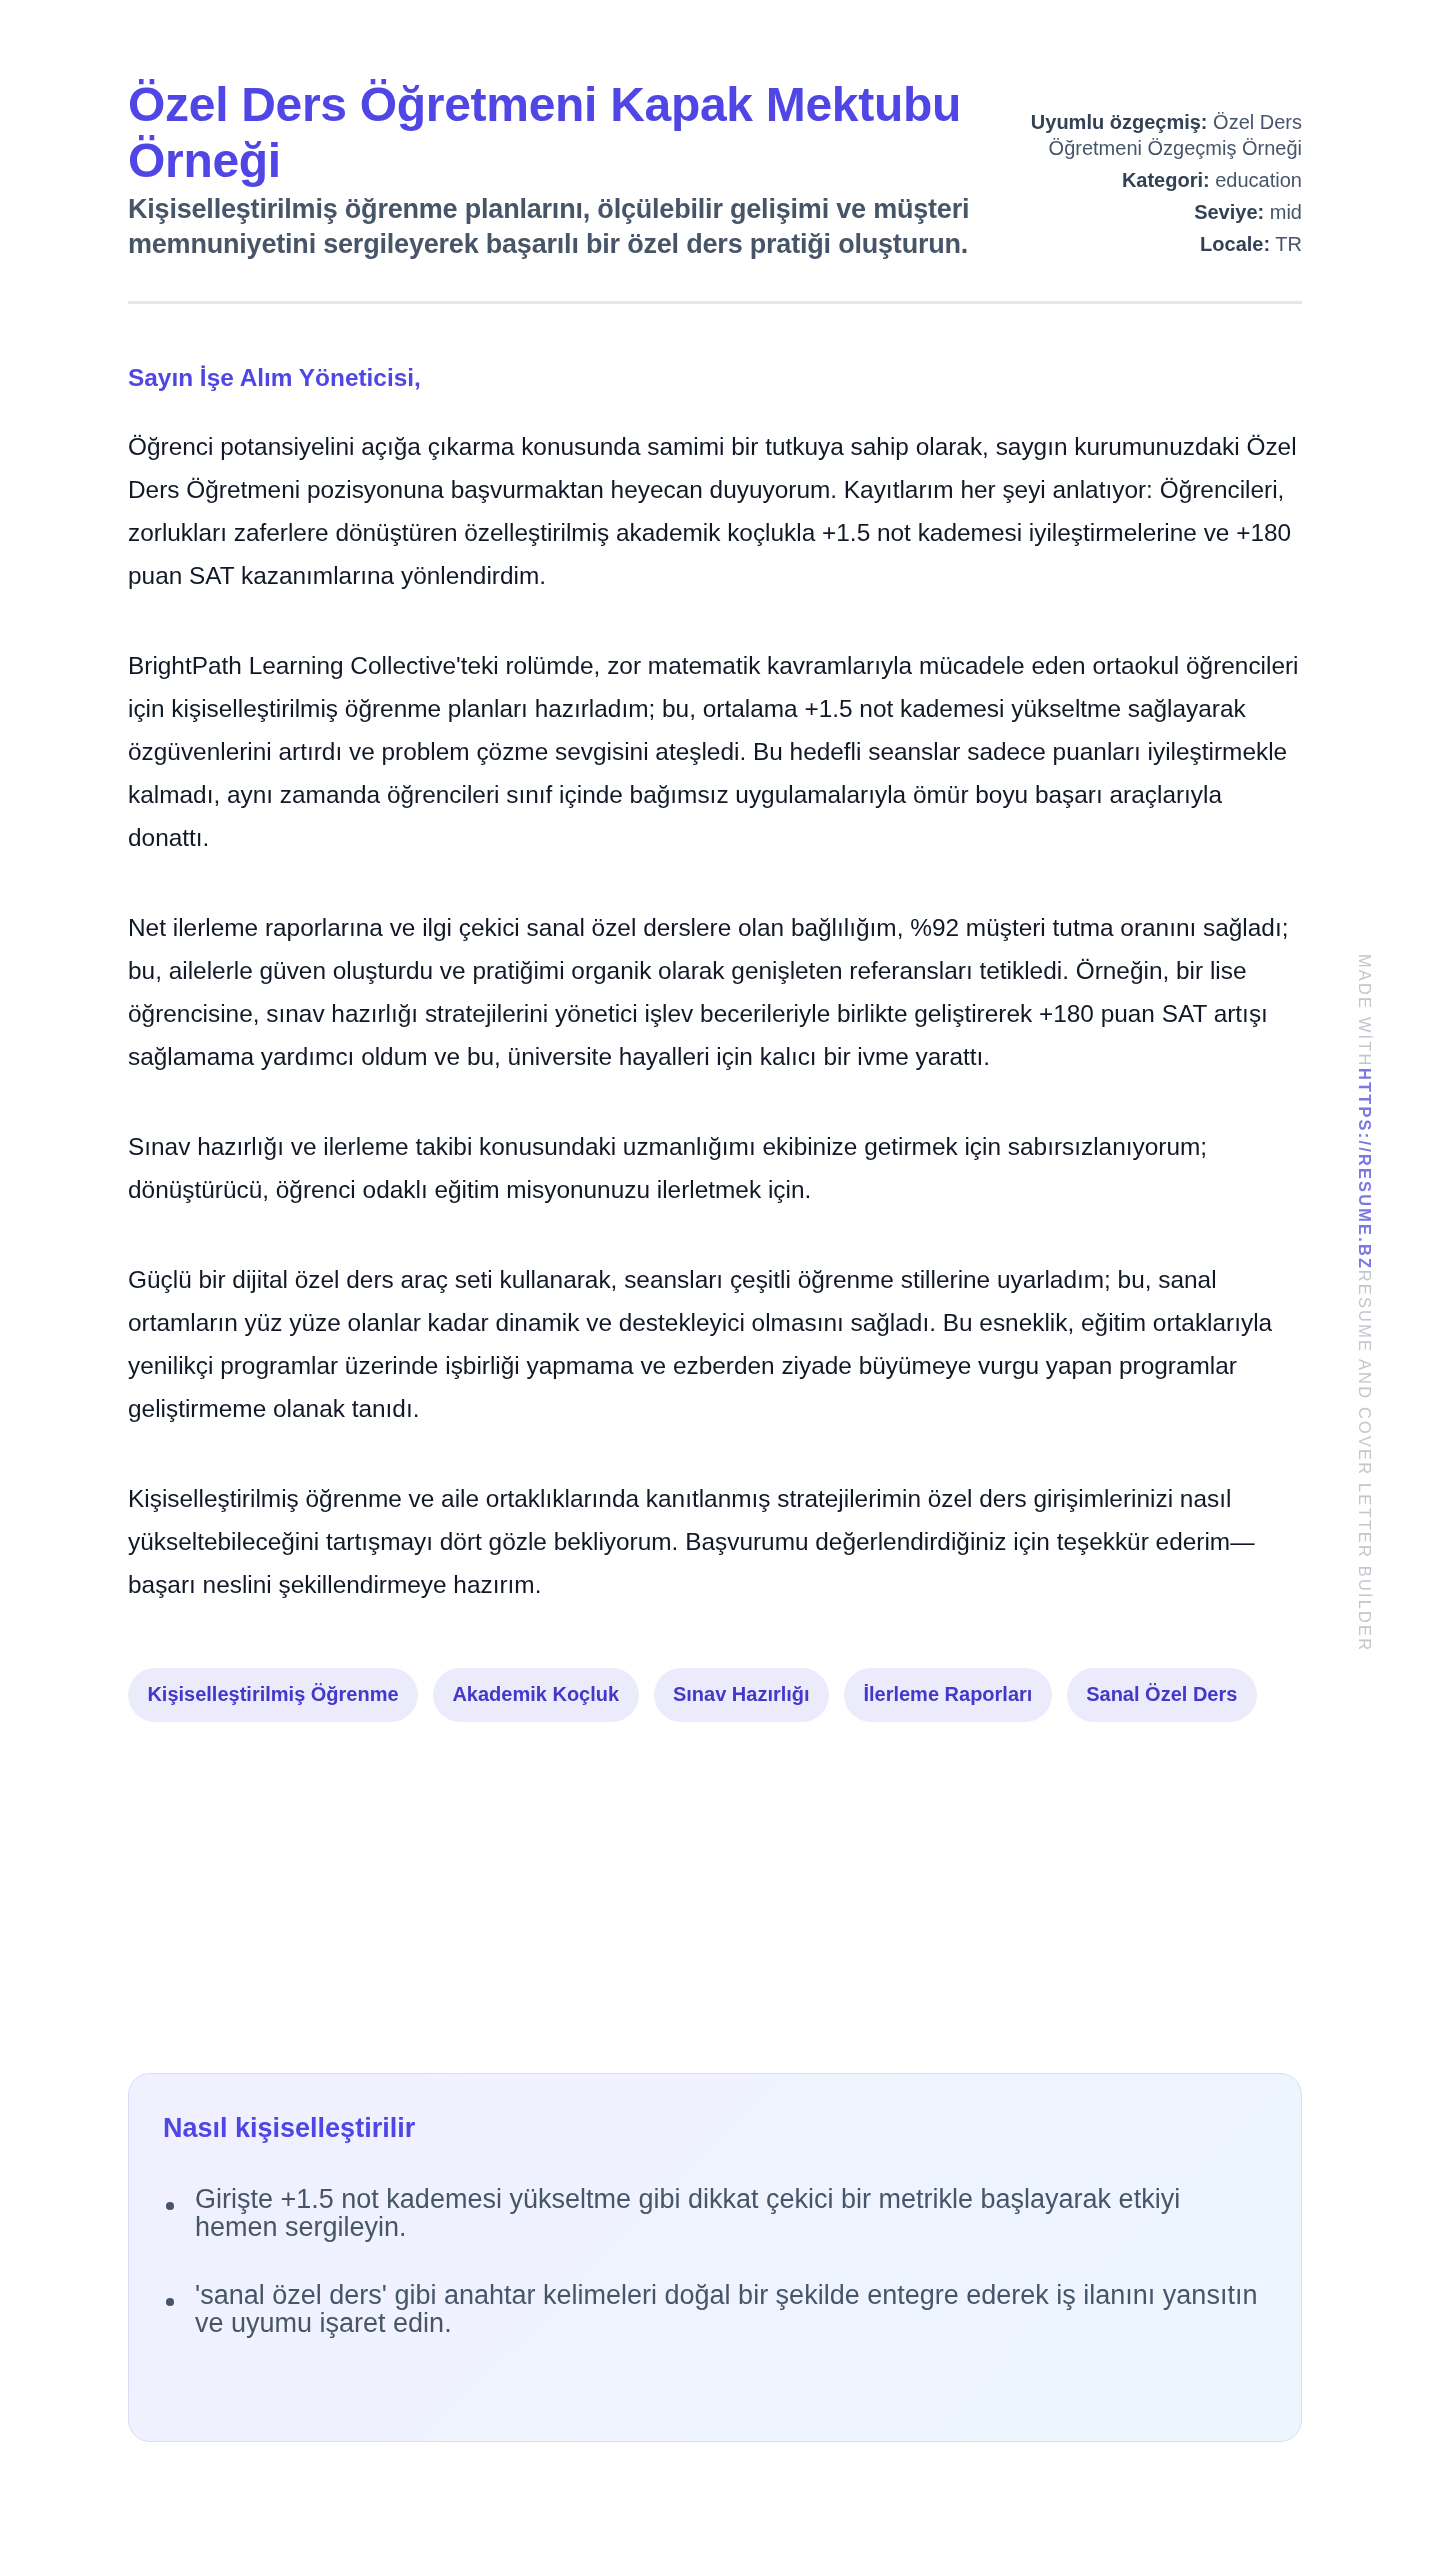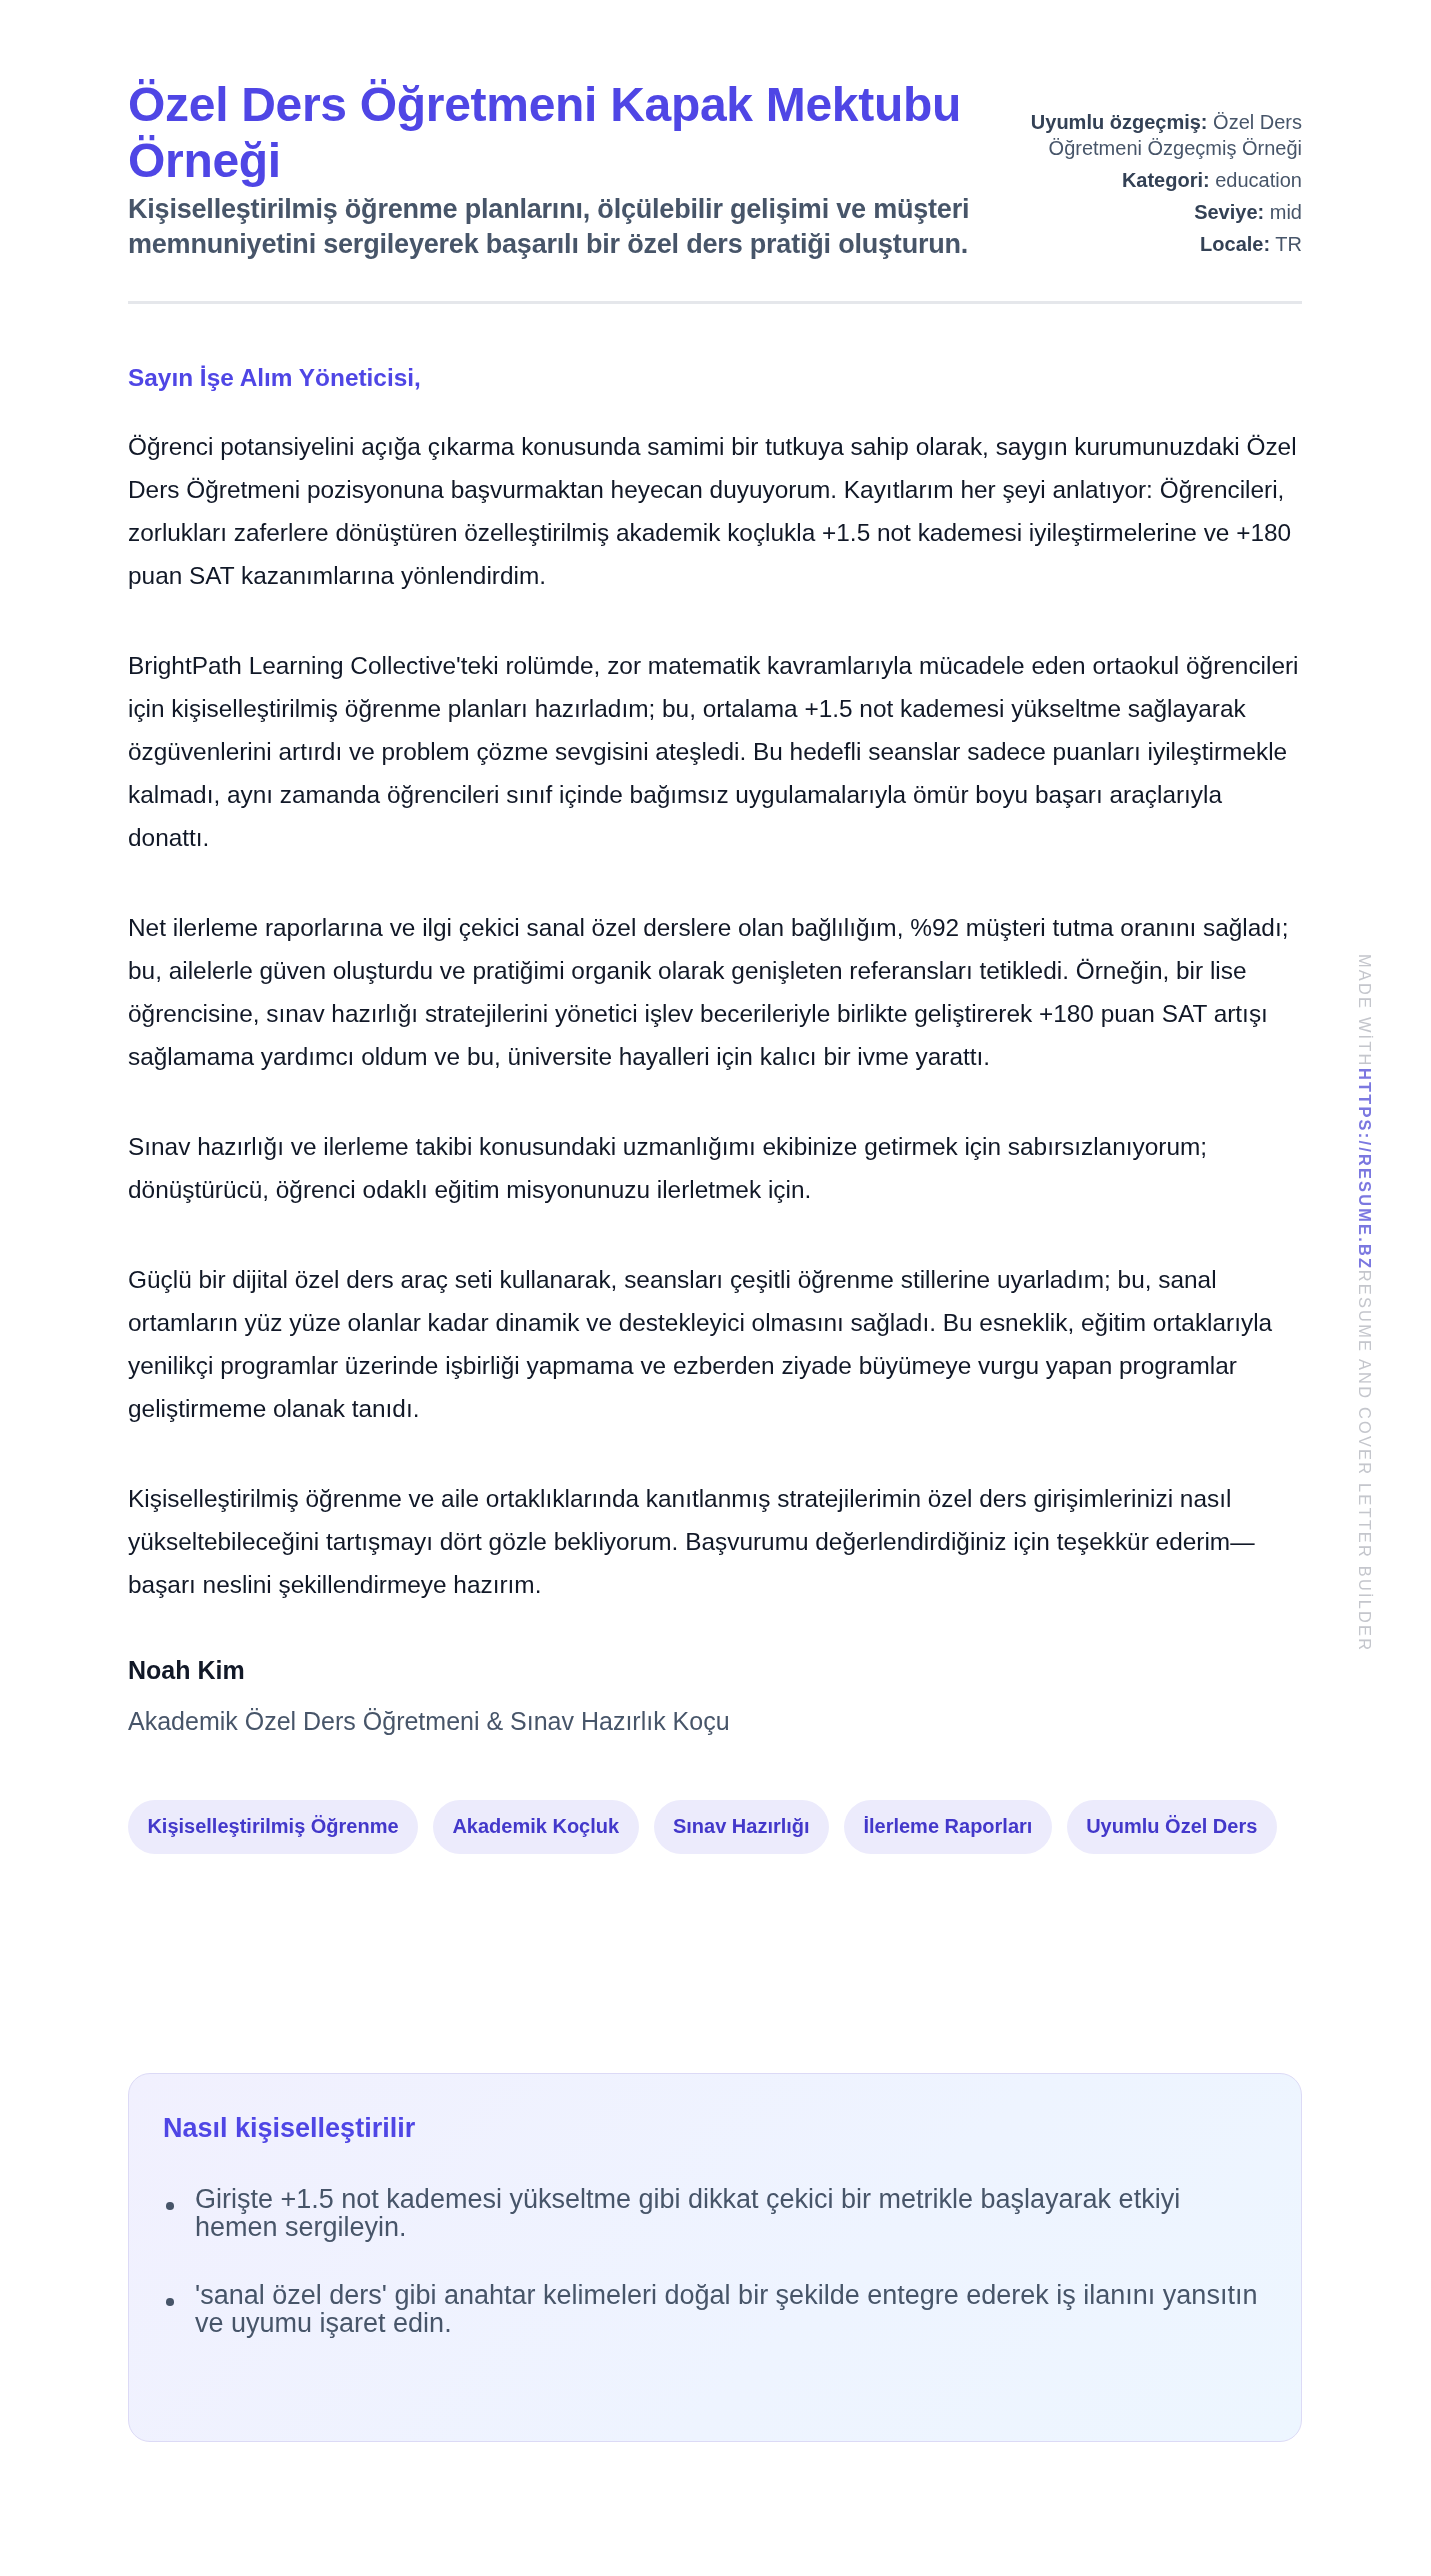--- a/index.html
+++ b/index.html
@@ -192,32 +192,28 @@
   <section>
     <p class="greeting">Sayın İşe Alım Yöneticisi,</p>
     <div class="body-text">
       <p class="para">Öğrenci potansiyelini açığa çıkarma konusunda samimi bir tutkuya sahip olarak, saygın kurumunuzdaki Özel Ders Öğretmeni pozisyonuna başvurmaktan heyecan duyuyorum. Kayıtlarım her şeyi anlatıyor: Öğrencileri, zorlukları zaferlere dönüştüren özelleştirilmiş akademik koçlukla +1.5 not kademesi iyileştirmelerine ve +180 puan SAT kazanımlarına yönlendirdim.</p>
       <p class="para">BrightPath Learning Collective'teki rolümde, zor matematik kavramlarıyla mücadele eden ortaokul öğrencileri için kişiselleştirilmiş öğrenme planları hazırladım; bu, ortalama +1.5 not kademesi yükseltme sağlayarak özgüvenlerini artırdı ve problem çözme sevgisini ateşledi. Bu hedefli seanslar sadece puanları iyileştirmekle kalmadı, aynı zamanda öğrencileri sınıf içinde bağımsız uygulamalarıyla ömür boyu başarı araçlarıyla donattı.</p>
       <p class="para">Net ilerleme raporlarına ve ilgi çekici sanal özel derslere olan bağlılığım, %92 müşteri tutma oranını sağladı; bu, ailelerle güven oluşturdu ve pratiğimi organik olarak genişleten referansları tetikledi. Örneğin, bir lise öğrencisine, sınav hazırlığı stratejilerini yönetici işlev becerileriyle birlikte geliştirerek +180 puan SAT artışı sağlamama yardımcı oldum ve bu, üniversite hayalleri için kalıcı bir ivme yarattı.</p>
       <p class="para">Sınav hazırlığı ve ilerleme takibi konusundaki uzmanlığımı ekibinize getirmek için sabırsızlanıyorum; dönüştürücü, öğrenci odaklı eğitim misyonunuzu ilerletmek için.</p>
       <p class="para">Güçlü bir dijital özel ders araç seti kullanarak, seansları çeşitli öğrenme stillerine uyarladım; bu, sanal ortamların yüz yüze olanlar kadar dinamik ve destekleyici olmasını sağladı. Bu esneklik, eğitim ortaklarıyla yenilikçi programlar üzerinde işbirliği yapmama ve ezberden ziyade büyümeye vurgu yapan programlar geliştirmeme olanak tanıdı.</p>
       <p class="para">Kişiselleştirilmiş öğrenme ve aile ortaklıklarında kanıtlanmış stratejilerimin özel ders girişimlerinizi nasıl yükseltebileceğini tartışmayı dört gözle bekliyorum. Başvurumu değerlendirdiğiniz için teşekkür ederim—başarı neslini şekillendirmeye hazırım.</p>
     </div>
-    <div class="signature">
-      <p class="sig-name">Noah Kim</p>
-      <p class="sig-title">Akademik Özel Ders Öğretmeni &amp; Sınav Hazırlık Koçu</p>
-    </div>
   </section>
 
   <div class="tags">
     <span class="tag">Kişiselleştirilmiş Öğrenme</span>
     <span class="tag">Akademik Koçluk</span>
     <span class="tag">Sınav Hazırlığı</span>
     <span class="tag">İlerleme Raporları</span>
-    <span class="tag">Uyumlu Özel Ders</span>
+    <span class="tag">Sanal Özel Ders</span>
   </div>
 </div>
 
 <section class="tips">
   <h2 class="tips-title">Nasıl kişiselleştirilir</h2>
   <ul class="tips-list">
     <li class="tips-item">
       <span class="bullet"></span>
       <span>Girişte +1.5 not kademesi yükseltme gibi dikkat çekici bir metrikle başlayarak etkiyi hemen sergileyin.</span>
     </li>

